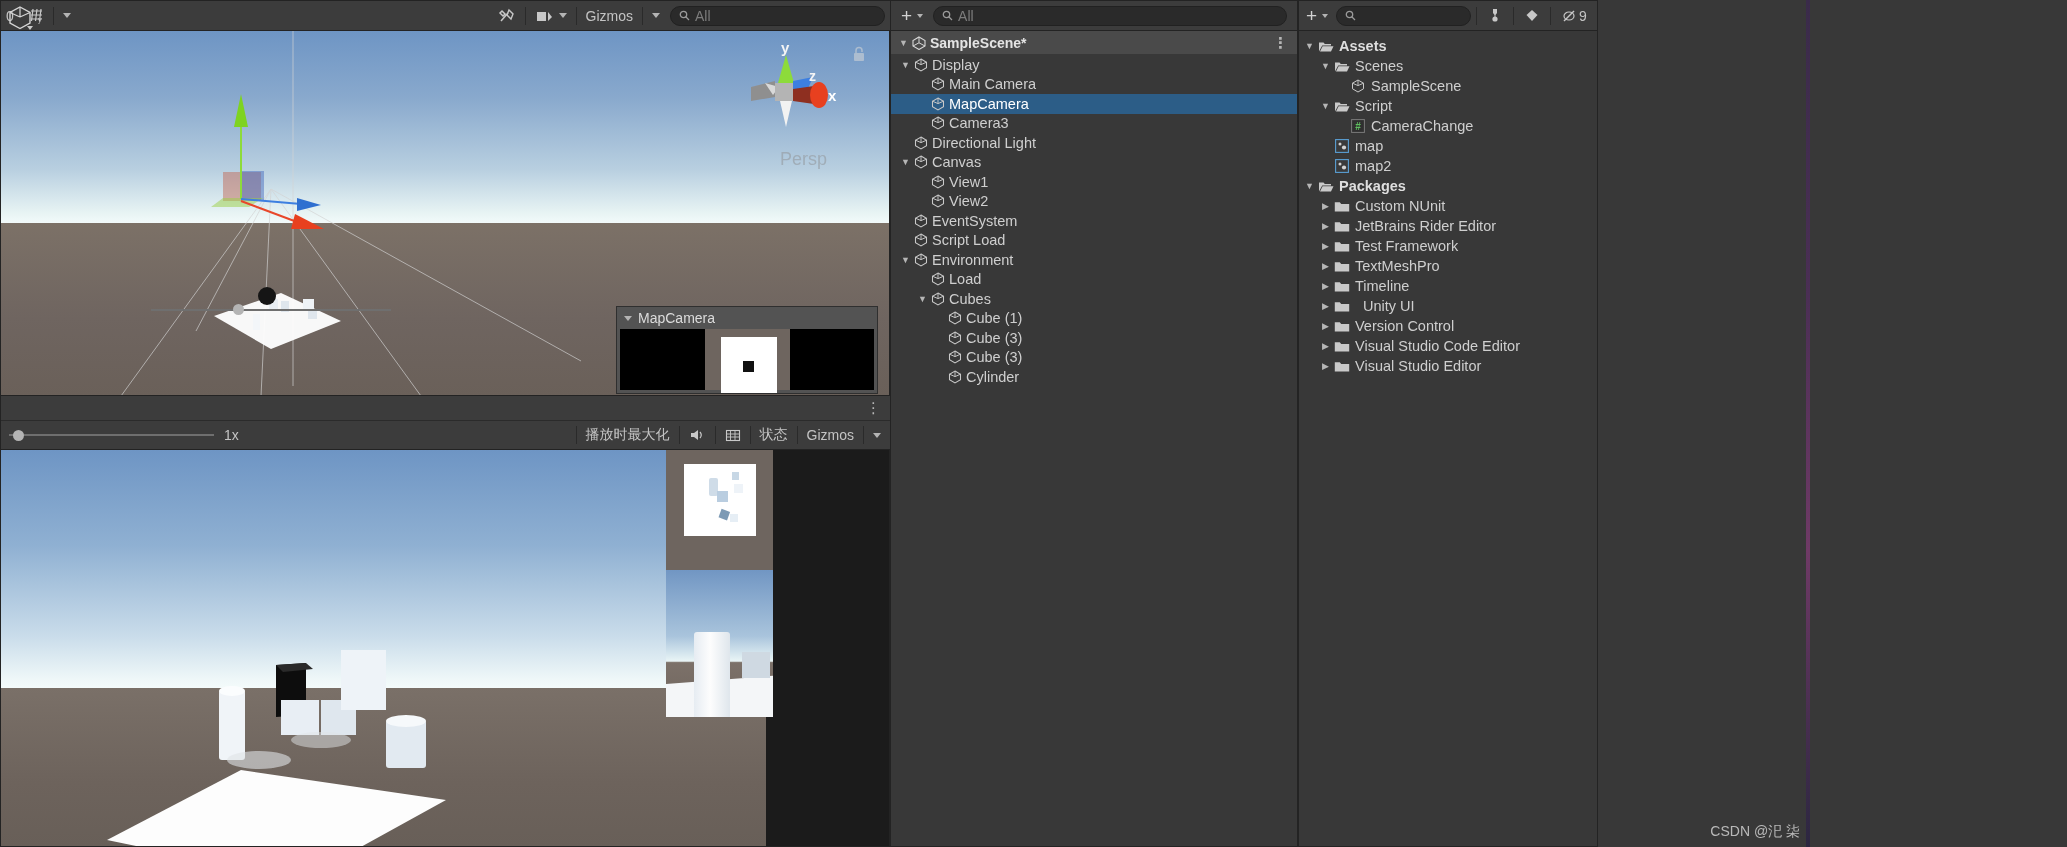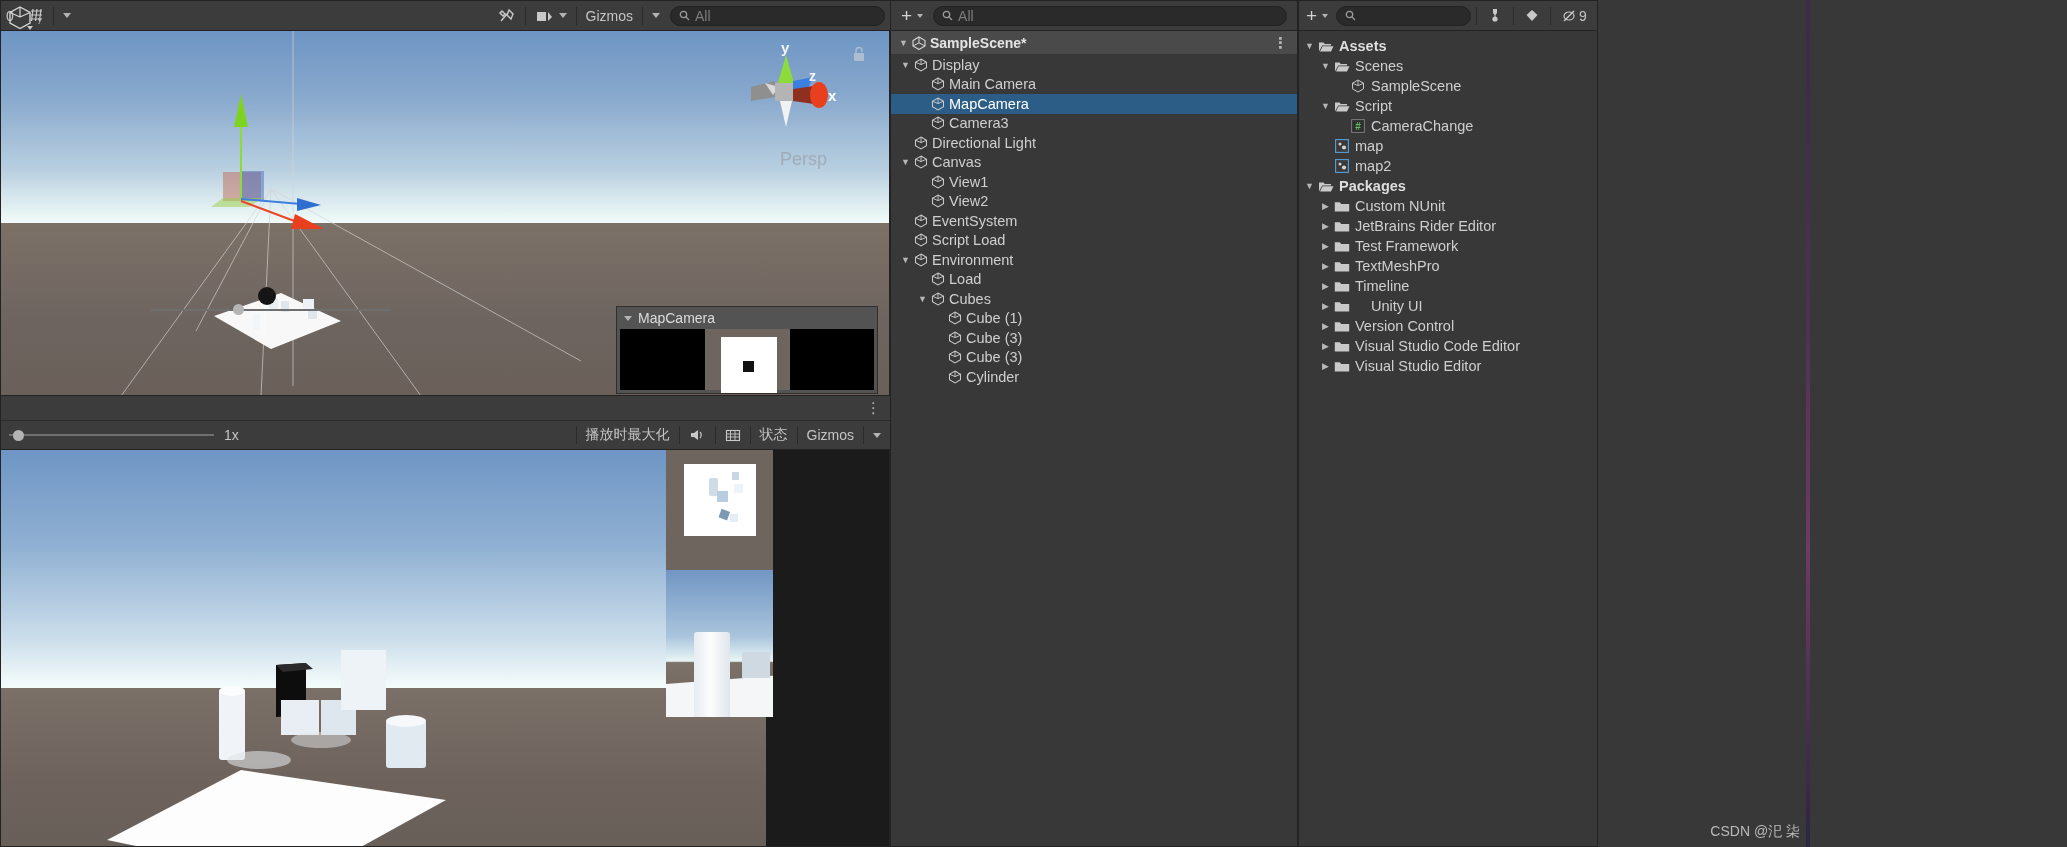--- a/index.html
+++ b/index.html
@@ -707,21 +707,21 @@
           </span>
           <span style="margin-left: 4px; text-align: center;">Timeline</span>
         </div>
         <div class="p-row">
           <span class="p-tri" style="margin-left: 20px;">▶</span>
           <span class="p-ico">
             <svg width="16" height="13" viewBox="0 0 16 13">
               <path d="M0.8 11.6 V2.2 h5 l1.4 1.7 H15.2 V11.6 Z" fill="#c9c9c9"></path>
             </svg>
           </span>
-          <span style="margin-left: 20px;">Unity UI</span>
+          <span style="margin-left: 12px;">Unity UI</span>
         </div>
         <div class="p-row">
           <span class="p-tri" style="margin-left: 20px;">▶</span>
           <span class="p-ico">
             <svg width="16" height="13" viewBox="0 0 16 13">
               <path d="M0.8 11.6 V2.2 h5 l1.4 1.7 H15.2 V11.6 Z" fill="#c9c9c9"></path>
             </svg>
           </span>
           <span style="margin-left: 4px;">Version Control</span>
         </div>

